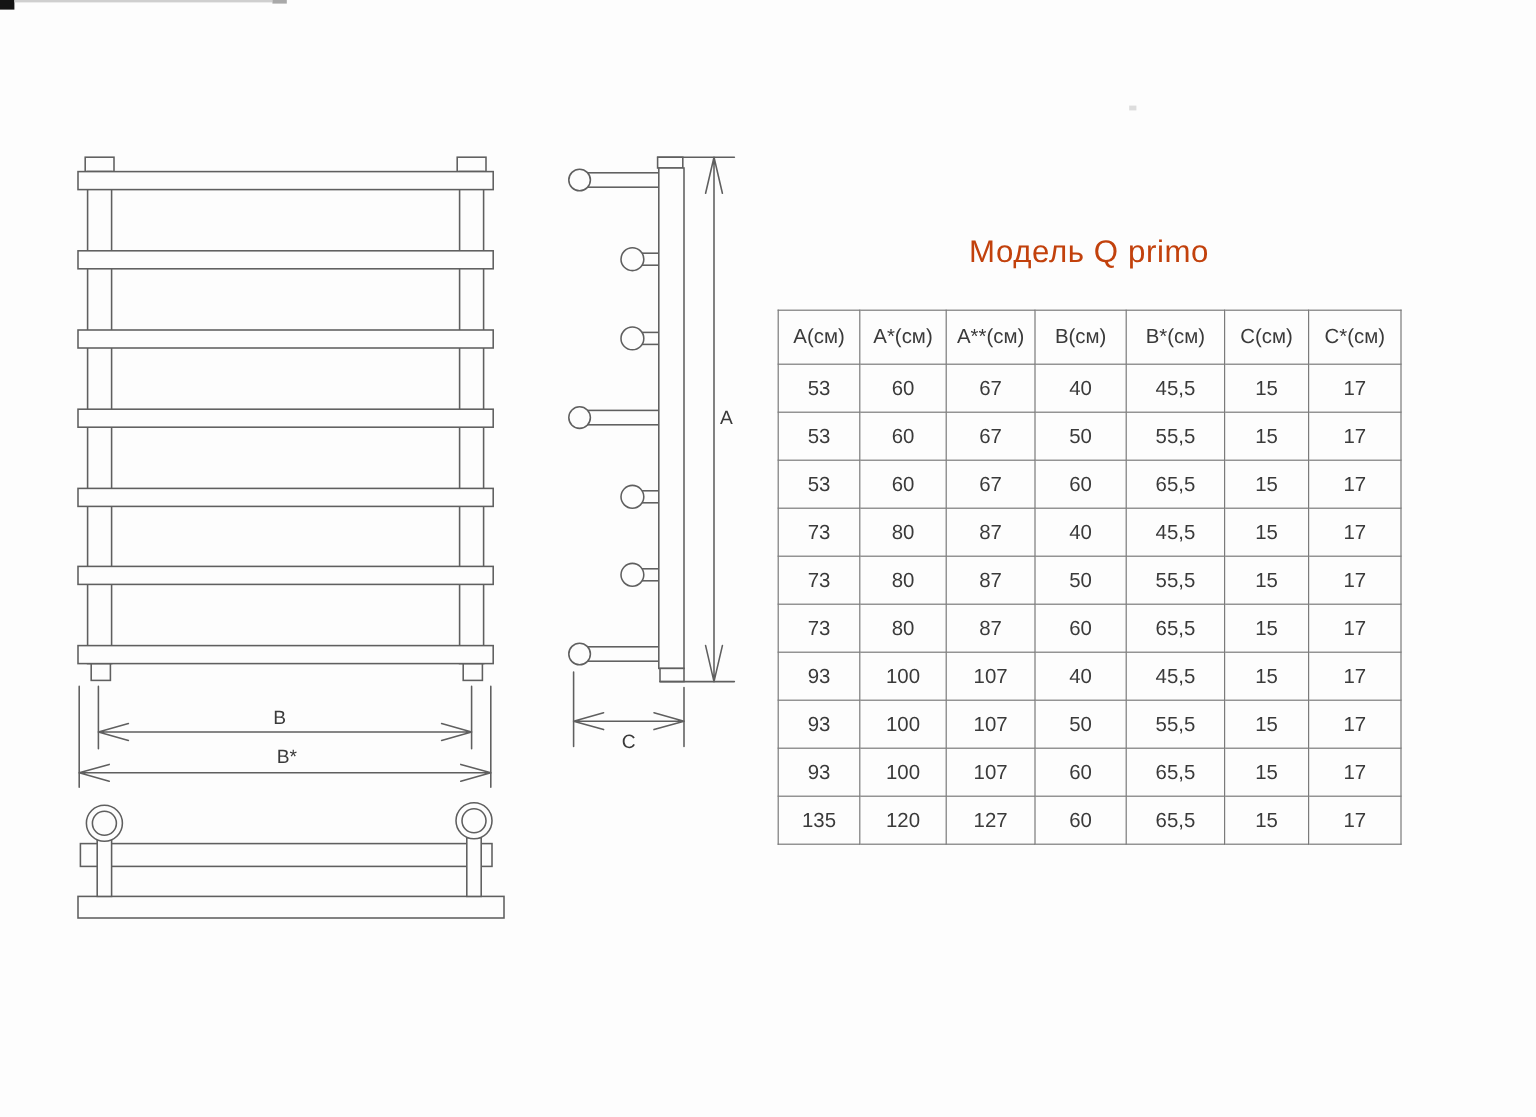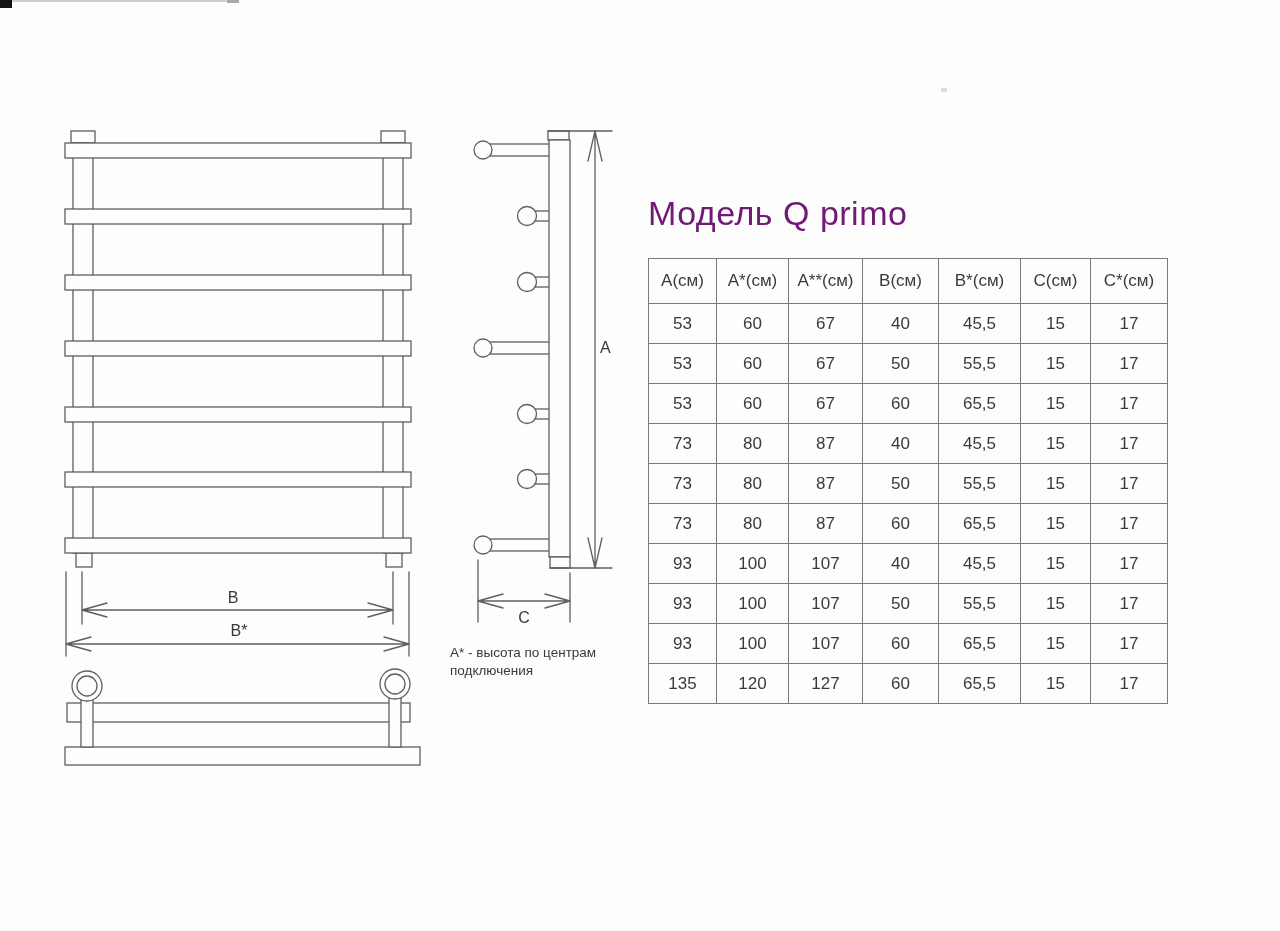--- a/index.html
+++ b/index.html
@@ -27,22 +27,22 @@
   
   .notes{
     position:absolute;left:450px;top:644px;width:164px;
     font-size:13.5px;line-height:18px;color:#3a3a3a;
   }
   .notes p{margin:0;}
 
   
   .title{
     position:absolute;left:648px;top:194px;width:519px;
-    margin:0;
-    font-size:34px;font-weight:400;color:#701a75;
+    margin:0;text-align:center;
+    font-size:26px;font-weight:400;color:#c2410c;
     letter-spacing:0.5px;
   }
 
   
   table.spec{
     position:absolute;left:648px;top:258px;width:519px;
     border-collapse:collapse;table-layout:fixed;
     font-size:17px;color:#3a3a3a;
   }
   table.spec th, table.spec td{
@@ -127,21 +127,20 @@
       <path class="ln" d="M595,131 V568 M595,131 L588,161 M595,131 L602,161 M595,568 L588,538 M595,568 L602,538"></path>
       <text x="600" y="353" text-anchor="start">A</text>
 
       <path class="ln" d="M478,560 V622 M570,573 V622"></path>
       <path class="ln" d="M478,601 H570 M478,601 L503,594 M478,601 L503,608 M570,601 L545,594 M570,601 L545,608"></path>
       <text x="524" y="623" text-anchor="middle">C</text>
     </g>
   </svg>
 
   <div class="notes">
-    <p>А* - высота по центрам подключения</p>
   </div>
 
   <h1 class="title">Модель Q primo</h1>
 
   <table class="spec">
     <colgroup>
       <col style="width:68px">
         <col style="width:72px">
         <col style="width:74px">
       <col style="width:76px">

